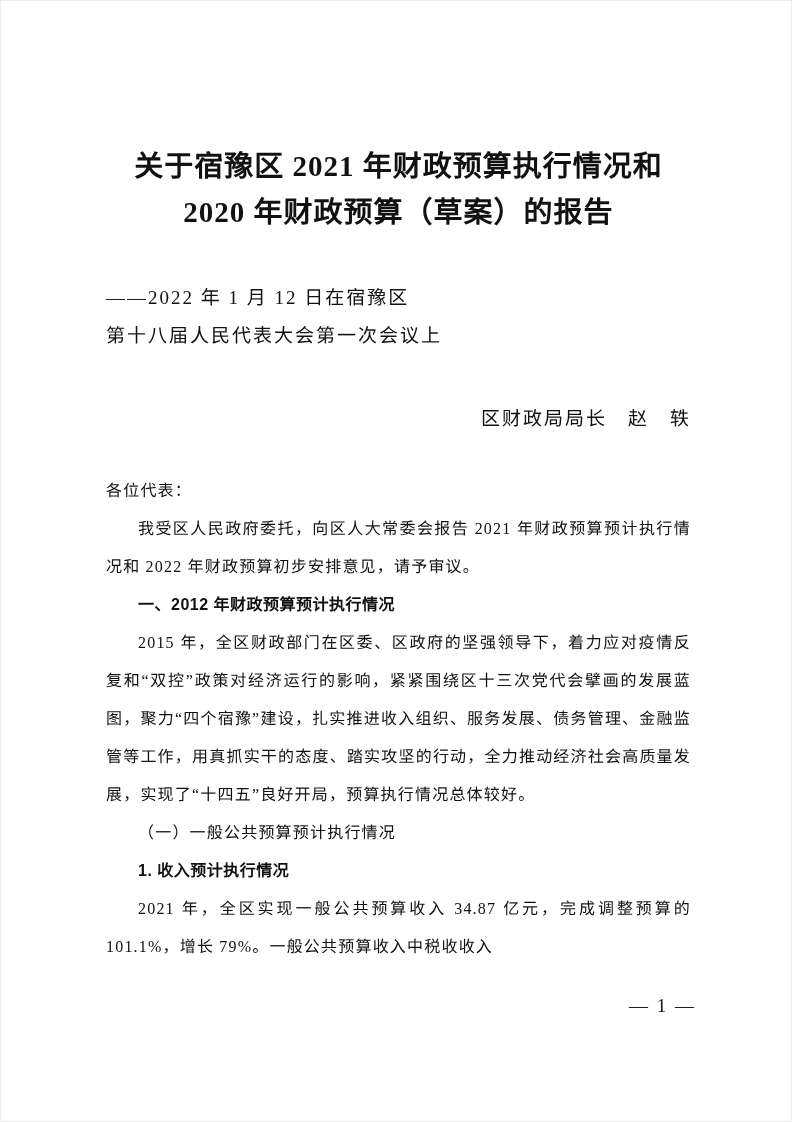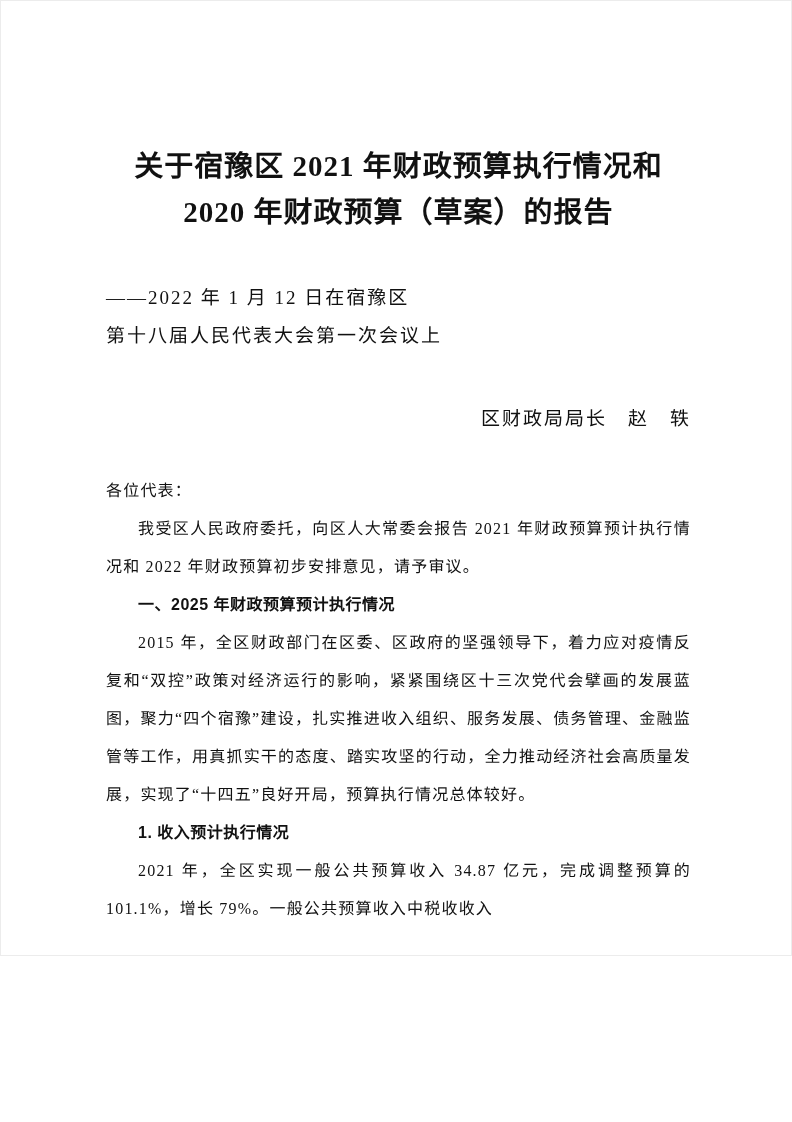--- a/index.html
+++ b/index.html
@@ -3,21 +3,21 @@
 <meta charset="utf-8">
 <style>
   html, body {
     margin: 0;
     padding: 0;
     background: #ffffff;
   }
   .page {
     position: relative;
     width: 792px;
-    height: 956px;
+    height: 1122px;
     box-sizing: border-box;
     background: #ffffff;
     color: #111111;
     border: 1px solid #ececec;
     padding: 142px 100px 0 105px;
     font-family: "Liberation Serif", "DejaVu Serif", serif;
     overflow: hidden;
   }
   .title {
     margin: 0;
@@ -86,21 +86,22 @@
   <div class="subtitle">
     <div>——2022 年 1 月 12 日在宿豫区</div>
     <div>第十八届人民代表大会第一次会议上</div>
   </div>
 
   <div class="author">区财政局局长　赵　轶</div>
 
   <div class="doc-body">
     <p class="salutation">各位代表：</p>
     <p class="paragraph indent">我受区人民政府委托，向区人大常委会报告 2021 年财政预算预计执行情况和 2022 年财政预算初步安排意见，请予审议。</p>
-    <p class="heading-1 indent">一、2025 年财政预算预计执行情况</p>
+    <p class="heading-1 indent">一、2012 年财政预算预计执行情况</p>
     <p class="paragraph indent">2015 年，全区财政部门在区委、区政府的坚强领导下，着力应对疫情反复和“双控”政策对经济运行的影响，紧紧围绕区十三次党代会擘画的发展蓝图，聚力“四个宿豫”建设，扎实推进收入组织、服务发展、债务管理、金融监管等工作，用真抓实干的态度、踏实攻坚的行动，全力推动经济社会高质量发展，实现了“十四五”良好开局，预算执行情况总体较好。</p>
+    <p class="heading-2 indent">（一）一般公共预算预计执行情况</p>
     <p class="heading-3 indent">1. 收入预计执行情况</p>
     <p class="paragraph indent">2021 年，全区实现一般公共预算收入 34.87 亿元，完成调整预算的 101.1%，增长 79%。一般公共预算收入中税收收入</p>
   </div>
 
   <div class="page-number">— 1 —</div>
 
 </div>
 
 </body></html>

